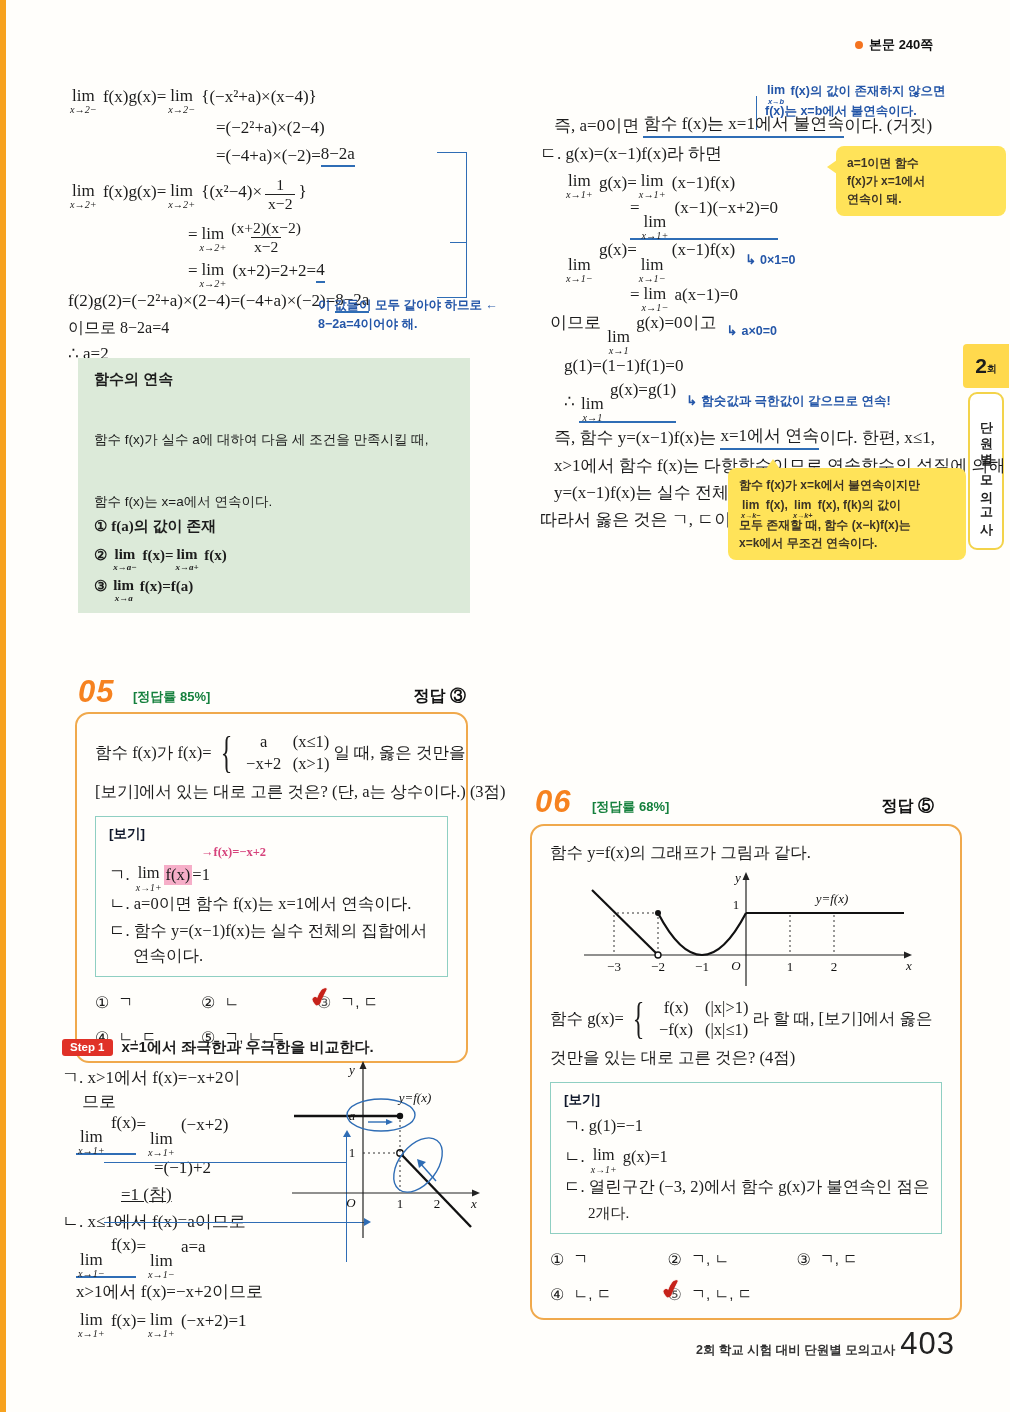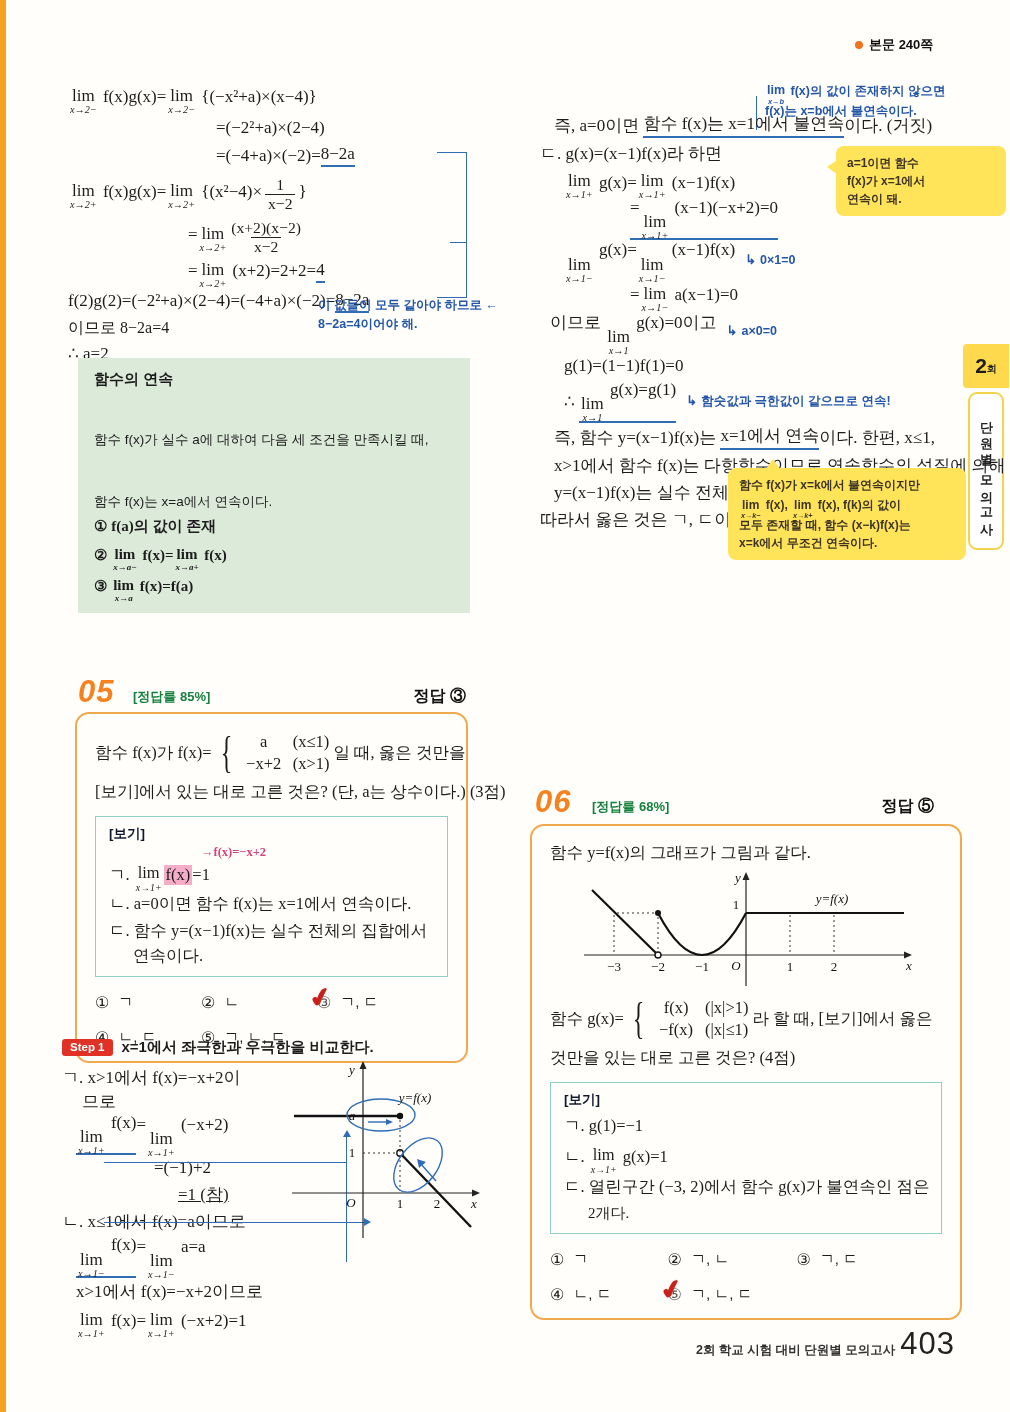--- a/index.html
+++ b/index.html
@@ -231,21 +231,21 @@
   <div class="abs" style="left:62px;top:1038px;display:flex;align-items:center;">
     <span class="step-badge">Step 1</span>
     <span style="font-size:15px;font-weight:bold;">x=1에서 좌극한과 우극한을 비교한다.</span>
   </div>
 
   <div class="abs" style="left:62px;top:1064px;width:232px;">
     <div class="m-line" style="min-height:26px;">ㄱ. x&gt;1에서 f(x)=−x+2이</div>
     <div class="m-line" style="min-height:22px;margin-left:20px;">므로</div>
     <div class="m-line" style="min-height:33px;margin-left:14px;"><span class="u-blue"><span class="lim"><span class="lim-t">lim</span><span class="lim-s">x→1+</span></span> f(x)</span><span>=<span class="lim"><span class="lim-t">lim</span><span class="lim-s">x→1+</span></span> (−x+2)</span></div>
     <div class="m-line" style="min-height:26px;margin-left:92px;">=(−1)+2</div>
-    <div class="m-line" style="min-height:26px;margin-left:116px;text-decoration:underline;">=1 (참)</div>
+    <div class="m-line" style="min-height:26px;margin-left:59px;text-decoration:underline;">=1 (참)</div>
     <div class="m-line" style="min-height:28px;">ㄴ. x≤1에서 f(x)=a이므로</div>
     <div class="m-line" style="min-height:33px;margin-left:14px;"><span class="u-blue"><span class="lim"><span class="lim-t">lim</span><span class="lim-s">x→1−</span></span> f(x)</span><span>=<span class="lim"><span class="lim-t">lim</span><span class="lim-s">x→1−</span></span> a=a</span></div>
     <div class="m-line" style="min-height:27px;margin-left:14px;">x&gt;1에서 f(x)=−x+2이므로</div>
     <div class="m-line" style="min-height:33px;margin-left:14px;"><span class="lim"><span class="lim-t">lim</span><span class="lim-s">x→1+</span></span> f(x)=<span class="lim"><span class="lim-t">lim</span><span class="lim-s">x→1+</span></span> (−x+2)=1</div>
   </div>
 
   <div class="abs tri-up" style="left:343px;top:1130px;"></div>
   <div class="abs bl-v" style="left:346px;top:1137px;height:25px;"></div>
   <div class="abs bl-h" style="left:104px;top:1162px;width:243px;"></div>
   <div class="abs bl-h" style="left:104px;top:1222px;width:260px;"></div>

